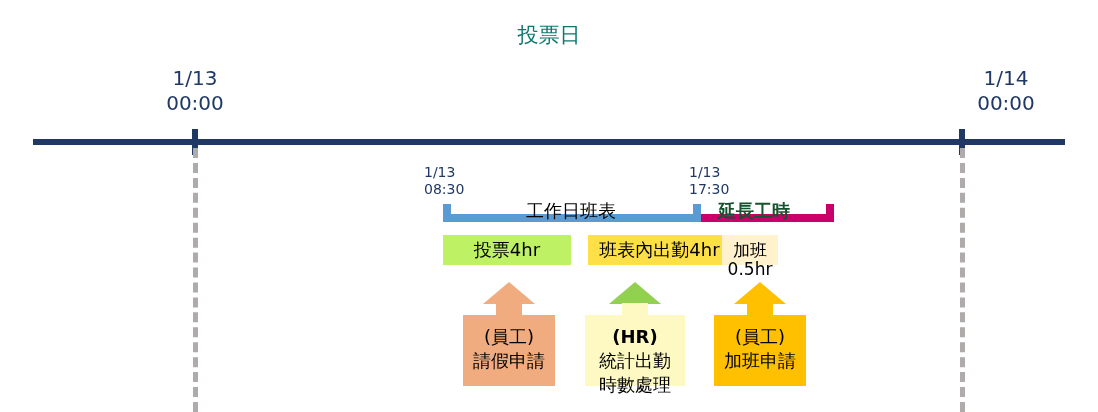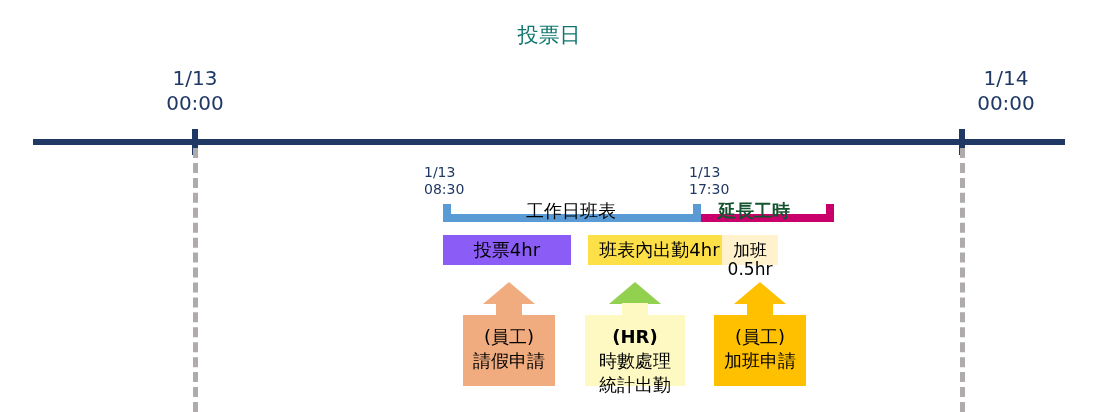--- a/index.html
+++ b/index.html
@@ -108,21 +108,21 @@
   .duration-bar {
     position: absolute;
     top: 235px;
     height: 30px;
     font-size: 18px;
     line-height: 30px;
     text-align: center;
     color: #000000;
     white-space: nowrap;
   }
-  .duration-bar.peach { background: #8b5cf6; }
+  .duration-bar.peach { background: #bef264; }
   .duration-bar.green { background: #fde047; margin-left: 16px; }
   .duration-bar.gold  {
     background: #FFF2CC;
     font-size: 17px;
     line-height: 19px;
     padding-top: 6px;
     box-sizing: border-box;
   }
 
   
@@ -230,22 +230,22 @@
       <div>(員工)</div>
       <div>請假申請</div>
     </div>
   </div>
 
   <div class="callout green" style="left:585px; top:282px; width:100px; height:104px;">
     <div class="arrow"></div>
     <div class="stem"></div>
     <div class="body">
       <div class="hdr">(HR)</div>
+      <div>統計出勤</div>
       <div>時數處理</div>
-      <div>統計出勤</div>
     </div>
   </div>
 
   <div class="callout gold" style="left:714px; top:282px; width:92px; height:104px;">
     <div class="arrow"></div>
     <div class="stem"></div>
     <div class="body">
       <div>(員工)</div>
       <div>加班申請</div>
     </div>

